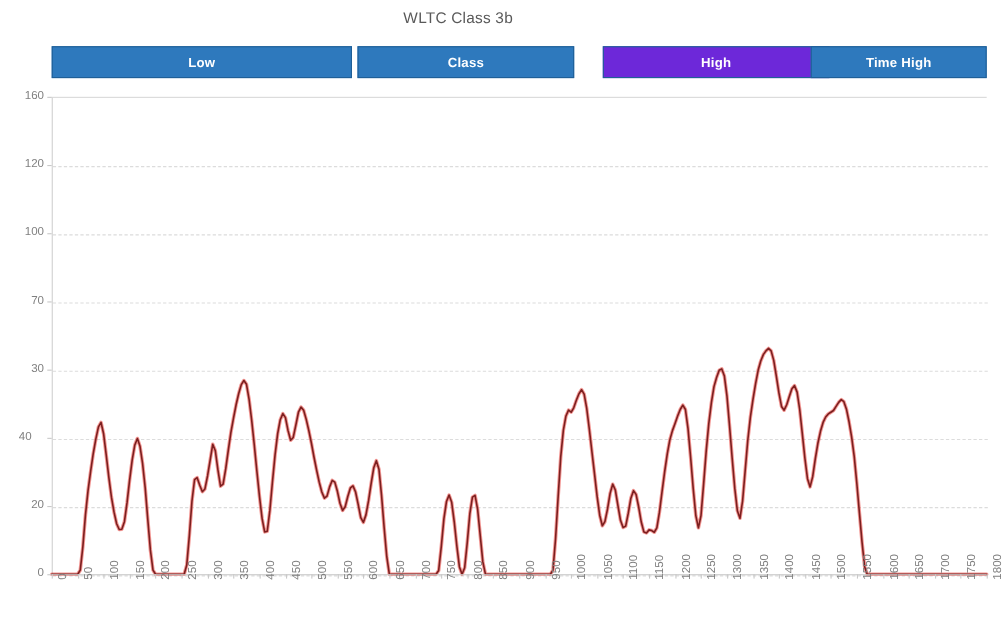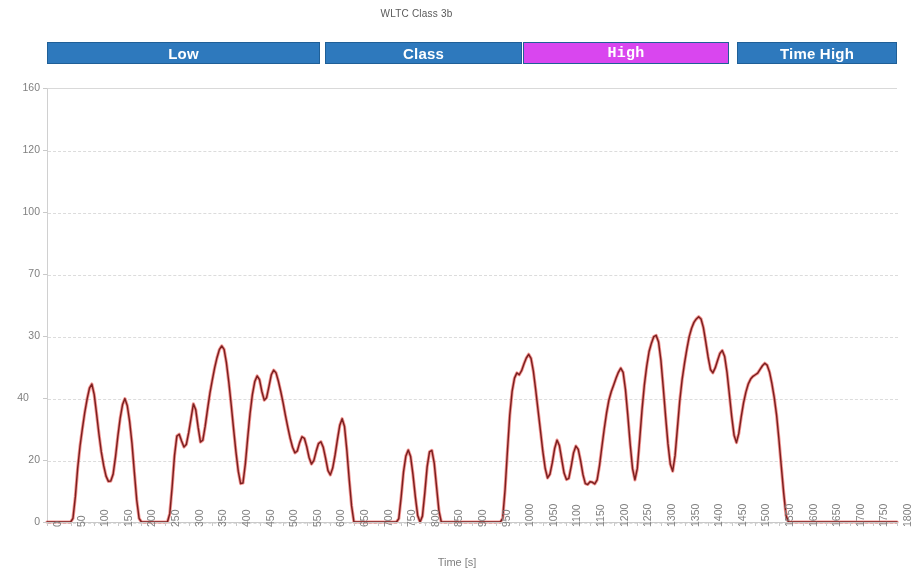--- a/index.html
+++ b/index.html
@@ -18,39 +18,39 @@
   #chart-root {
     position: absolute;
     inset: 0;
   }
   .chart-title {
     position: absolute;
     top: 8px;
     left: 0;
     width: 833px;
     text-align: center;
-    font-size: 10px;
+    font-size: 14px;
     color: #595959;
     letter-spacing: 0.2px;
   }
   .phase-bar-row {
     position: absolute;
     top: 42px;
     left: 0;
     height: 29px;
   }
   .phase-bar {
     position: absolute;
     top: 0;
-    height: 22px;
+    height: 29px;
     background: #2E79BD;
     border: 1px solid #1F5F97;
     box-sizing: border-box;
     color: #ffffff;
-    font-size: 15px;
+    font-size: 12px;
     font-weight: bold;
     display: flex;
     align-items: center;
     justify-content: center;
     letter-spacing: 0.2px;
   }
   .plot-frame {
     position: absolute;
     left: 47px;
     top: 88px;
@@ -132,21 +132,21 @@
 
   <div class="chart-title">WLTC Class 3b</div>
 
   <div class="phase-bar-row" id="phase-bar-row">
       <div class="phase-bar" style="left: 47px; width: 273px; background: rgb(46, 121, 189); border-color: rgb(31, 95, 151);">
         <span>Low</span>
       </div>
       <div class="phase-bar" style="left: 325px; width: 197px; background: rgb(46, 121, 189); border-color: rgb(31, 95, 151);">
         <span>Class</span>
       </div>
-      <div class="phase-bar" style="left: 523px; width: 206px; background: #d946ef; border-color: rgb(31, 95, 151); font-family: Liberation Mono, monospace;">
+      <div class="phase-bar" style="left: 548px; width: 206px; background: #6d28d9; border-color: rgb(31, 95, 151);">
         <span>High</span>
       </div>
       <div class="phase-bar" style="left: 737px; width: 160px; background: rgb(46, 121, 189); border-color: rgb(31, 95, 151);">
         <span>Time High</span>
       </div>
     </div>
 
   <div class="plot-frame" id="plot-frame">
       <div class="gridline" style="top: 434px; border-top-color: rgb(220, 220, 220);"></div>
       <div class="gridline" style="top: 372px; border-top-color: rgb(220, 220, 220);"></div>
@@ -252,15 +252,14 @@
       <div class="xtick-mark" style="left: 826.167px;"></div>
       <div class="xtick" style="left: 830.167px;">1650</div>
       <div class="xtick-mark" style="left: 849.778px;"></div>
       <div class="xtick" style="left: 853.778px;">1700</div>
       <div class="xtick-mark" style="left: 873.389px;"></div>
       <div class="xtick" style="left: 877.389px;">1750</div>
       <div class="xtick-mark" style="left: 897px;"></div>
       <div class="xtick" style="left: 901px;">1800</div>
     </div>
 
-  <div class="x-axis-title">Time [s]</div>
 
 </div>
 
 </body></html>

